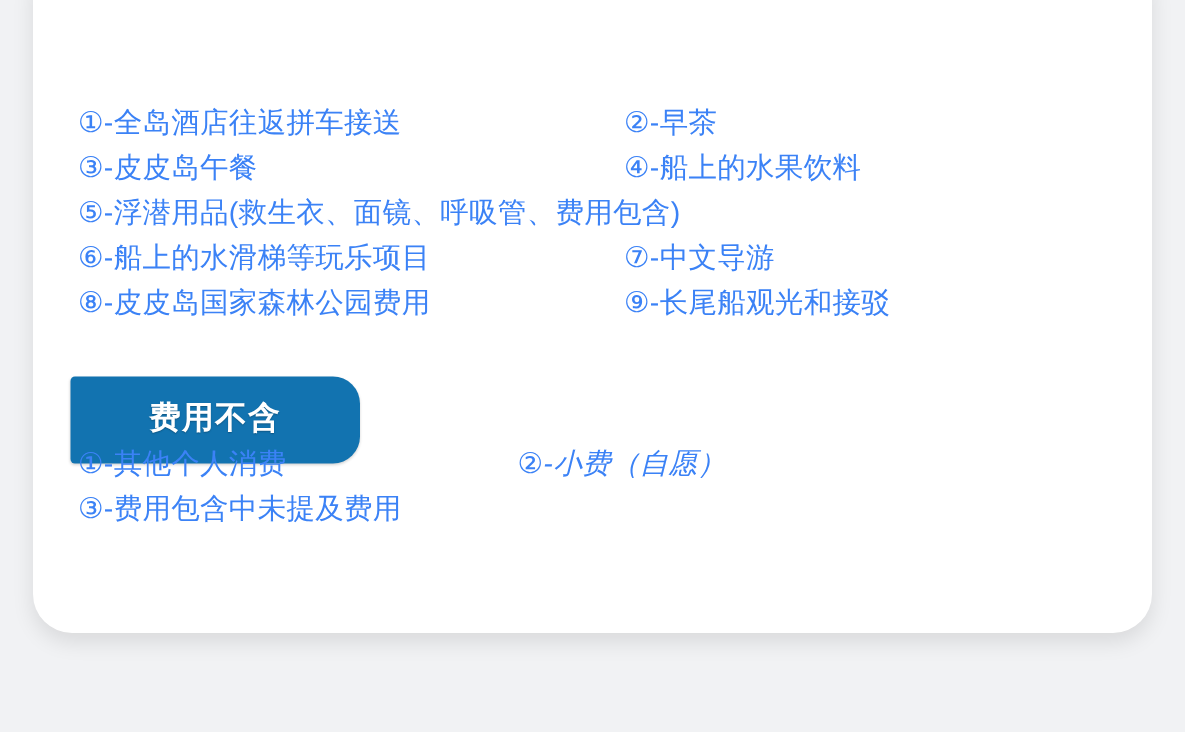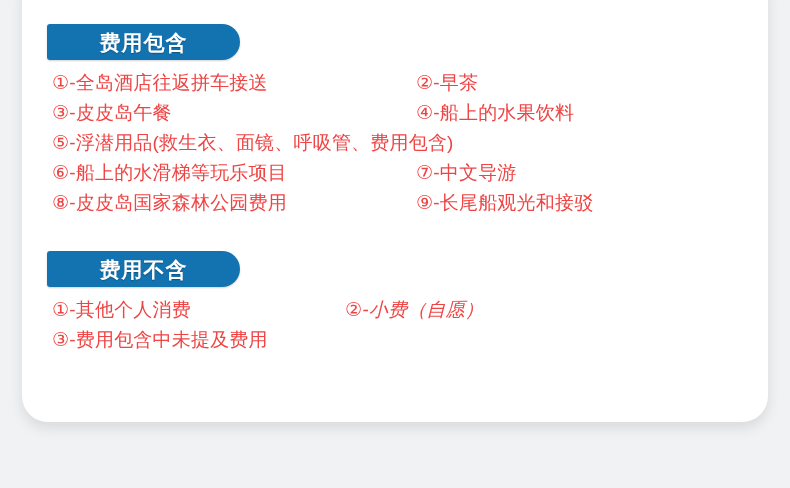--- a/index.html
+++ b/index.html
@@ -63,44 +63,41 @@
   
   .list-row {
     position: absolute;
     display: block;
     white-space: nowrap;
   }
   .list-item {
     position: absolute;
     top: 0;
     font-size: 19px;
-    color: #ef4444;
+    color: #3b82f6;
     line-height: 28px;
     white-space: nowrap;
     letter-spacing: 0.2px;
   }
   .list-item.col-left  { left: 0; }
 
   
   .inclusions .col-right { left: 364px; }
   .exclusions .col-right { left: 293px; font-style: italic; }
 
   .full-row .list-item { left: 0; }
 </style>
 </head>
 <body>
 
 <div id="page-backdrop"></div>
 
 <div id="content-card">
   <div class="card-inner">
 
-    <div class="section-badge" style="left:25px; top:38px; min-width:161px; padding:0 16px;">
-      <span class="badge-text">费用包含</span>
-    </div>
 
     <div class="list-row inclusions" style="left:30px; top:83px; width:680px;">
       <span class="list-item col-left">①-全岛酒店往返拼车接送</span>
       <span class="list-item col-right">②-早茶</span>
     </div>
 
     <div class="list-row inclusions" style="left:30px; top:113px; width:680px;">
       <span class="list-item col-left">③-皮皮岛午餐</span>
       <span class="list-item col-right">④-船上的水果饮料</span>
     </div>
@@ -112,21 +109,21 @@
     <div class="list-row inclusions" style="left:30px; top:173px; width:680px;">
       <span class="list-item col-left">⑥-船上的水滑梯等玩乐项目</span>
       <span class="list-item col-right">⑦-中文导游</span>
     </div>
 
     <div class="list-row inclusions" style="left:30px; top:203px; width:680px;">
       <span class="list-item col-left">⑧-皮皮岛国家森林公园费用</span>
       <span class="list-item col-right">⑨-长尾船观光和接驳</span>
     </div>
 
-    <div class="section-badge" style="left:25px; top:265px; min-width:161px; padding:0 16px;">
+    <div class="section-badge" style="left:25px; top:265px; min-width:161px; padding:11px 16px;font-family:Liberation Mono, monospace;">
       <span class="badge-text">费用不含</span>
     </div>
 
     <div class="list-row exclusions" style="left:30px; top:310px; width:680px;">
       <span class="list-item col-left">①-其他个人消费</span>
       <span class="list-item col-right">②-小费（自愿）</span>
     </div>
 
     <div class="list-row exclusions full-row" style="left:30px; top:340px; width:680px;">
       <span class="list-item col-left">③-费用包含中未提及费用</span>

